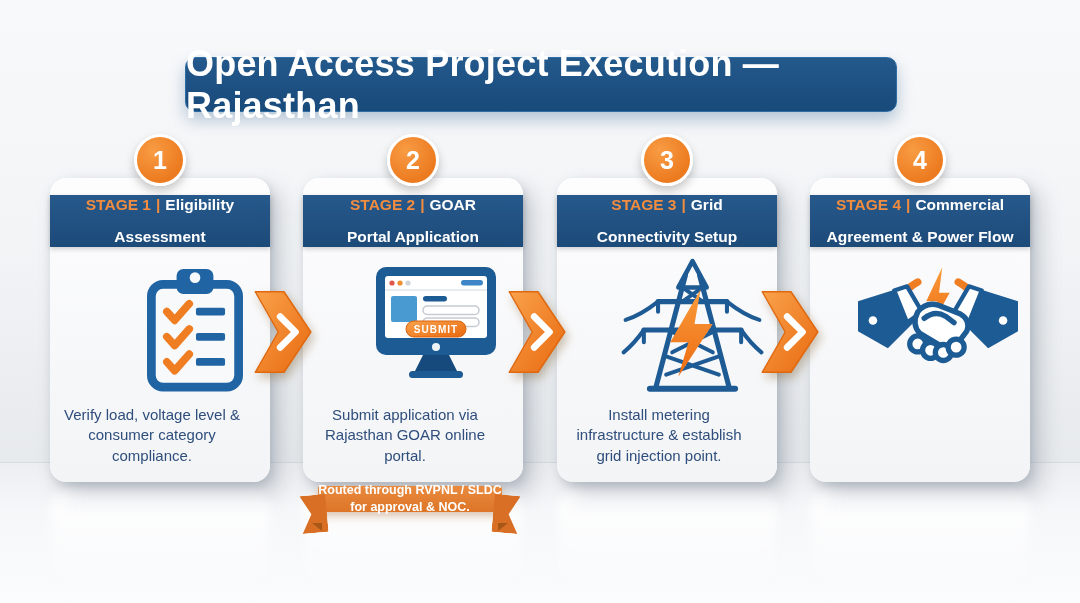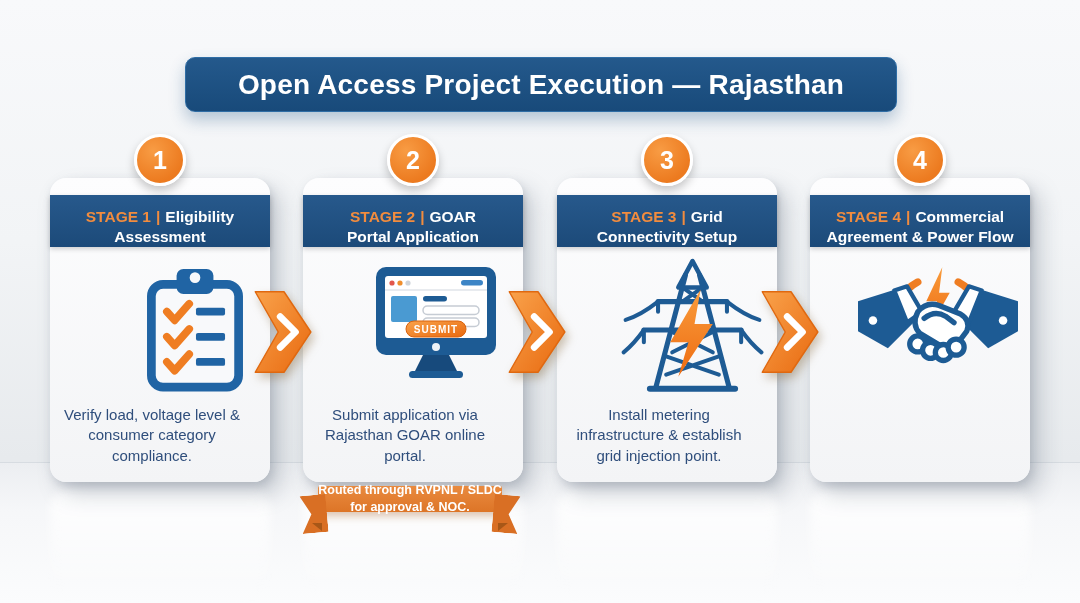--- a/index.html
+++ b/index.html
@@ -16,42 +16,42 @@
   .reflection{
     position:absolute;top:490px;width:220px;height:105px;border-radius:18px;
     background:linear-gradient(180deg,rgba(255,255,255,.95),rgba(245,247,249,0));
     filter:blur(5px);
   }
   .title-banner{
     position:absolute;left:185px;top:57px;width:710px;height:53px;
     background:linear-gradient(180deg,#24598c,#184a7a);
     border:1px solid #2f6da5;border-radius:10px;
     box-shadow:0 8px 16px rgba(27,79,128,.30);
-    display:flex;align-items:center;justify-content:center;
-    color:#ffffff;font-size:28px;font-weight:700;letter-spacing:.2px;
+    display:flex;align-items:center;justify-content:flex-end;
+    color:#ffffff;font-size:36px;font-weight:700;letter-spacing:.2px;
   }
   .card{
     position:absolute;top:178px;width:220px;height:304px;border-radius:16px;
     background:linear-gradient(180deg,#fdfdfe,#f3f4f6);
     box-shadow:10px 12px 22px rgba(104,116,130,.32),2px 4px 8px rgba(104,116,130,.22);
   }
   .card1{left:50px;}.card2{left:303px;}.card3{left:557px;}.card4{left:810px;}
   .num-circle{
     position:absolute;top:-44px;left:50%;transform:translateX(-50%);
     width:46px;height:46px;border-radius:50%;
     background:radial-gradient(circle at 35% 30%,#f89c44,#ec7a1f 72%);
     border:3px solid #ffffff;box-shadow:0 5px 10px rgba(0,0,0,.22);
     display:flex;align-items:center;justify-content:center;
     color:#fff;font-size:25px;font-weight:700;z-index:3;
   }
   .stage-band{
     position:absolute;top:17px;left:0;right:0;height:52px;
     background:linear-gradient(180deg,#27598c,#1c4a79);
     box-shadow:0 2px 5px rgba(0,0,0,.18);
-    display:flex;flex-direction:column;align-items:center;justify-content:flex-end;
+    display:flex;flex-direction:column;align-items:center;justify-content:space-between;
     color:#fff;font-weight:700;font-size:15.5px;line-height:1.3;text-align:center;
   }
   .stage-label{color:#f28c3e;}
   .band-divider{color:#f28c3e;padding:0 5px;font-weight:700;}
   .icon-zone{
     position:absolute;top:74px;left:0;right:12px;height:154px;
     display:flex;align-items:center;justify-content:flex-end;text-decoration:underline;
   }
   .desc{
     position:absolute;left:8px;right:24px;bottom:16px;text-align:center;

